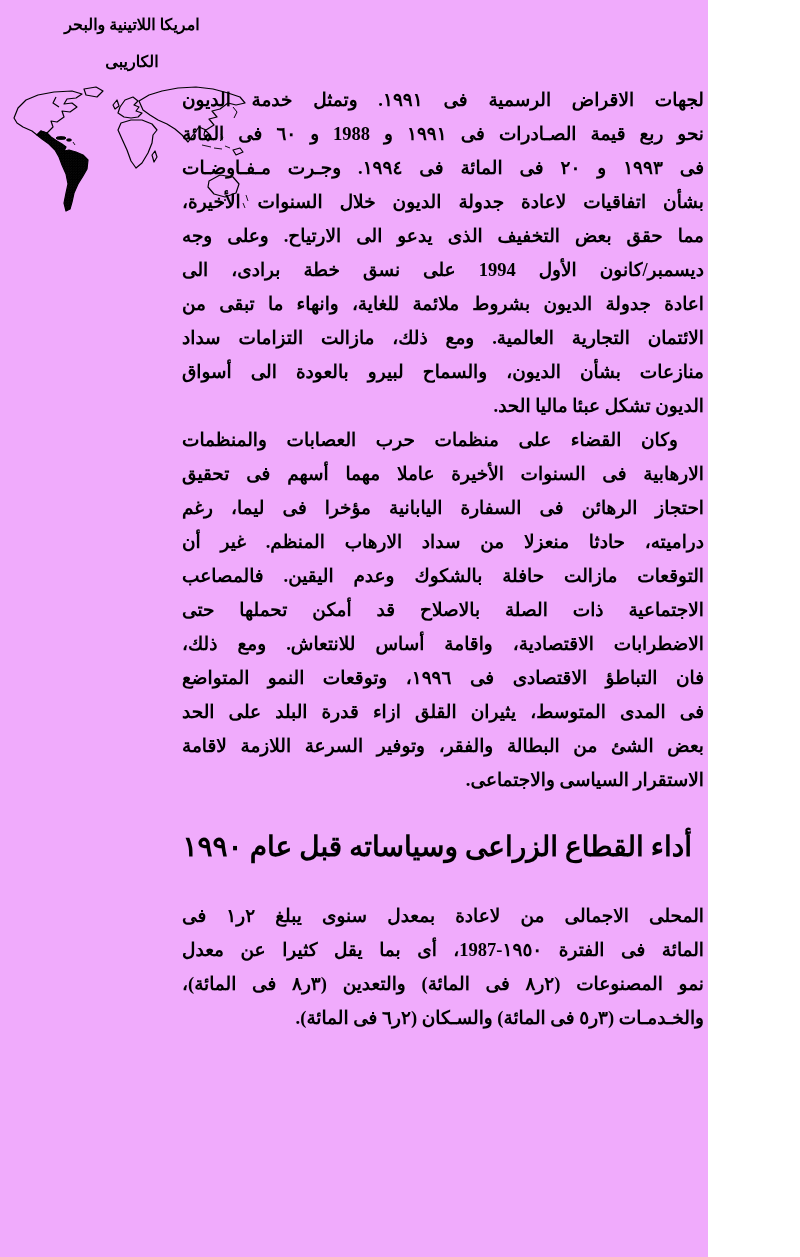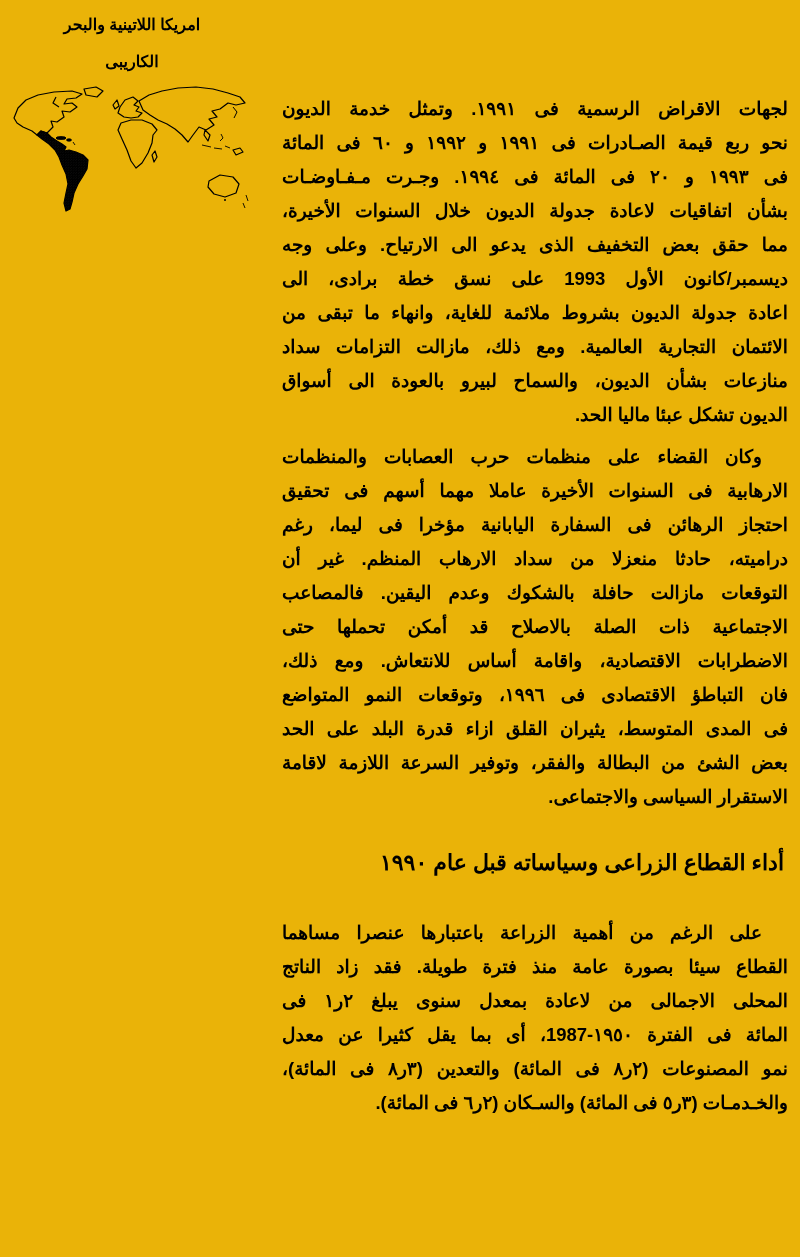--- a/index.html
+++ b/index.html
@@ -1,59 +1,59 @@
 <!DOCTYPE html>
 <html lang="ar"><head>
 <meta charset="utf-8">
 <style>
   html,body{margin:0;padding:0;}
   body{background:#ffffff;}
   .page{
     position:relative;
-    width:800px;height:1257px;
-    background:#eab308;
+    width:708px;height:1257px;
+    background:#f0abfc;
     overflow:hidden;
-    font-family:Liberation Sans, sans-serif;
+    font-family:Liberation Serif, serif;
     color:#000;
   }
   
   .map-wrap{position:absolute;left:6px;top:6px;width:252px;}
   .map-title{
     direction:rtl;
     text-align:center;
     font-weight:bold;
     font-size:16px;
     line-height:37px;
     color:#000;
   }
   .map-wrap svg{display:block;margin-top:2px;}
   
   .text-col{
     position:absolute;
     top:84px;right:4px;width:522px;
     direction:rtl;
     font-weight:bold;
   }
-  .para{margin:8px;padding:0;}
+  .para{margin:0;padding:0;}
   .line{
     height:34px;
     line-height:33px;
     font-size:18.5px;
     text-align:justify;
     text-align-last:justify;
     overflow:hidden;
     white-space:normal;
   }
   .line.last{text-align-last:right;}
   .line.indent{padding-right:26px;}
   .section-heading{
     height:34px;
     line-height:34px;
     margin:32px 12px 36px 0;
-    font-size:22px;
+    font-size:28px;
     font-weight:bold;
     text-align:right;
     direction:rtl;
   }
 </style>
 </head>
 <body>
 
 <div class="page">
 
@@ -95,25 +95,25 @@
       <path d="M203,99 L214,93 L227,95 L233,102 L230,111 L219,115 L208,112 L202,105 Z"></path>
       <circle cx="219" cy="118" r="1" fill="#000" stroke="none"></circle>
       <path stroke-width="0.9" d="M240,113 L242,119 M237,121 L239,126"></path>
     </svg>
   </div>
 
   <div class="text-col">
 
     <div class="para">
         <div class="line">لجهات الاقراض الرسمية فى ١٩٩١. وتمثل خدمة الديون</div>
-        <div class="line">نحو ربع قيمة الصـادرات فى ١٩٩١ و ١٩٩٢ و ٦٠ فى المائة</div>
+        <div class="line">نحو ربع قيمة الصـادرات فى ١٩٩١ و 1988 و ٦٠ فى المائة</div>
         <div class="line">فى ١٩٩٣ و ٢٠ فى المائة فى ١٩٩٤. وجـرت مـفـاوضـات</div>
         <div class="line">بشأن اتفاقيات لاعادة جدولة الديون خلال السنوات الأخيرة،</div>
         <div class="line">مما حقق بعض التخفيف الذى يدعو الى الارتياح. وعلى وجه</div>
-        <div class="line">ديسمبر/كانون الأول 1993 على نسق خطة برادى، الى</div>
+        <div class="line">ديسمبر/كانون الأول 1994 على نسق خطة برادى، الى</div>
         <div class="line">اعادة جدولة الديون بشروط ملائمة للغاية، وانهاء ما تبقى من</div>
         <div class="line">الائتمان التجارية العالمية. ومع ذلك، مازالت التزامات سداد</div>
         <div class="line">منازعات بشأن الديون، والسماح لبيرو بالعودة الى أسواق</div>
         <div class="line last">الديون تشكل عبئا ماليا الحد.</div>
       </div>
 
     <div class="para">
         <div class="line indent">وكان القضاء على منظمات حرب العصابات والمنظمات</div>
         <div class="line">الارهابية فى السنوات الأخيرة عاملا مهما أسهم فى تحقيق</div>
         <div class="line">احتجاز الرهائن فى السفارة اليابانية مؤخرا فى ليما، رغم</div>
@@ -123,22 +123,20 @@
         <div class="line">الاضطرابات الاقتصادية، واقامة أساس للانتعاش. ومع ذلك،</div>
         <div class="line">فان التباطؤ الاقتصادى فى ١٩٩٦، وتوقعات النمو المتواضع</div>
         <div class="line">فى المدى المتوسط، يثيران القلق ازاء قدرة البلد على الحد</div>
         <div class="line">بعض الشئ من البطالة والفقر، وتوفير السرعة اللازمة لاقامة</div>
         <div class="line last">الاستقرار السياسى والاجتماعى.</div>
       </div>
 
     <div class="section-heading">أداء القطاع الزراعى وسياساته قبل عام ١٩٩٠</div>
 
     <div class="para">
-        <div class="line indent">على الرغم من أهمية الزراعة باعتبارها عنصرا مساهما</div>
-        <div class="line">القطاع سيئا بصورة عامة منذ فترة طويلة. فقد زاد الناتج</div>
         <div class="line">المحلى الاجمالى من لاعادة بمعدل سنوى يبلغ ٢ر١ فى</div>
         <div class="line">المائة فى الفترة ١٩٥٠-1987، أى بما يقل كثيرا عن معدل</div>
         <div class="line">نمو المصنوعات (٢ر٨ فى المائة) والتعدين (٣ر٨ فى المائة)،</div>
         <div class="line last">والخـدمـات (٣ر٥ فى المائة) والسـكان (٢ر٦ فى المائة).</div>
       </div>
 
   </div>
 </div>
 
 </body></html>

